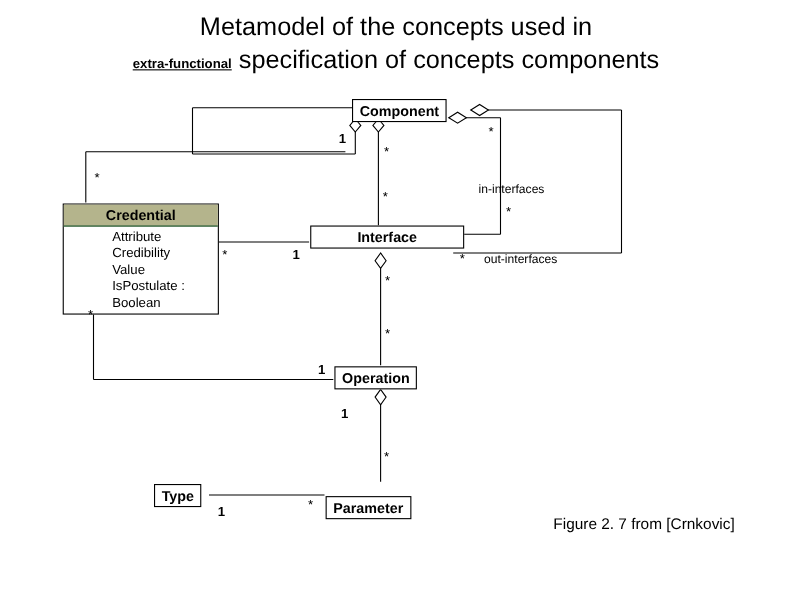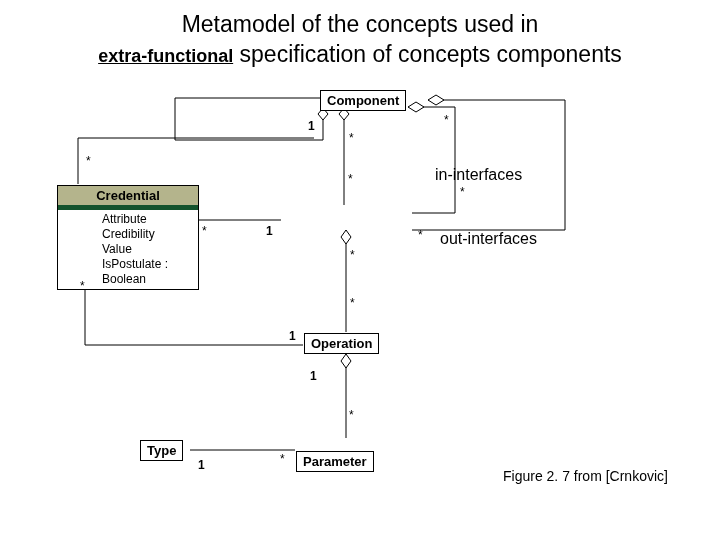--- a/index.html
+++ b/index.html
@@ -13,21 +13,21 @@
   }
   .title {
     text-align: center;
     font-size: 23px;
     padding-top: 10px;
     font-weight: normal;
     line-height: 1.3;
   }
   .title .underlined {
     text-decoration: underline;
-    font-size: 18px;
+    font-size: 12px;
     font-weight: bold;
   }
   .diagram {
     position: relative;
     width: 708px;
     height: 440px;
   }
   .box {
     position: absolute;
     border: 1px solid #000;
@@ -41,38 +41,38 @@
   }
   .cred-box {
     position: absolute;
     border: 1px solid #000;
     background: #fff;
     font-size: 12px;
     width: 140px;
   }
   .cred-title {
     background: #b4b48c;
-    border-bottom: 5px solid #14532d;
+    border-bottom: 1px solid #14532d;
     text-align: center;
     font-weight: bold;
     padding: 2px 0;
     font-size: 13px;
   }
   .cred-attrs {
     padding: 2px 4px;
     line-height: 1.25;
     margin-left: 40px;
   }
   .mult {
     position: absolute;
     font-size: 12px;
   }
   .iface-lbl {
     position: absolute;
-    font-size: 16px;
+    font-size: 11px;
   }
   .caption {
     position: absolute;
     font-size: 14px;
     margin-left: 48px;
   }
   svg {
     position: absolute;
     top: 0;
     left: 0;
@@ -142,20 +142,23 @@
   <div class="cred-box" style="left:57px; top:115px;">
     <div class="cred-title">Credential</div>
     <div class="cred-attrs">
       <div>Attribute</div>
       <div>Credibility</div>
       <div>Value</div>
       <div>IsPostulate : Boolean</div>
     </div>
   </div>
 
+  <div class="box box-simple" style="left:282px; top:135px; width:126px;">
+    <span>Interface</span>
+  </div>
 
   <div class="box box-simple" style="left:304px; top:263px;">
     <span>Operation</span>
   </div>
 
   <div class="box box-simple" style="left:140px; top:370px;">
     <span>Type</span>
   </div>
 
   <div class="box box-simple" style="left:296px; top:370px;margin-top:11px;">

